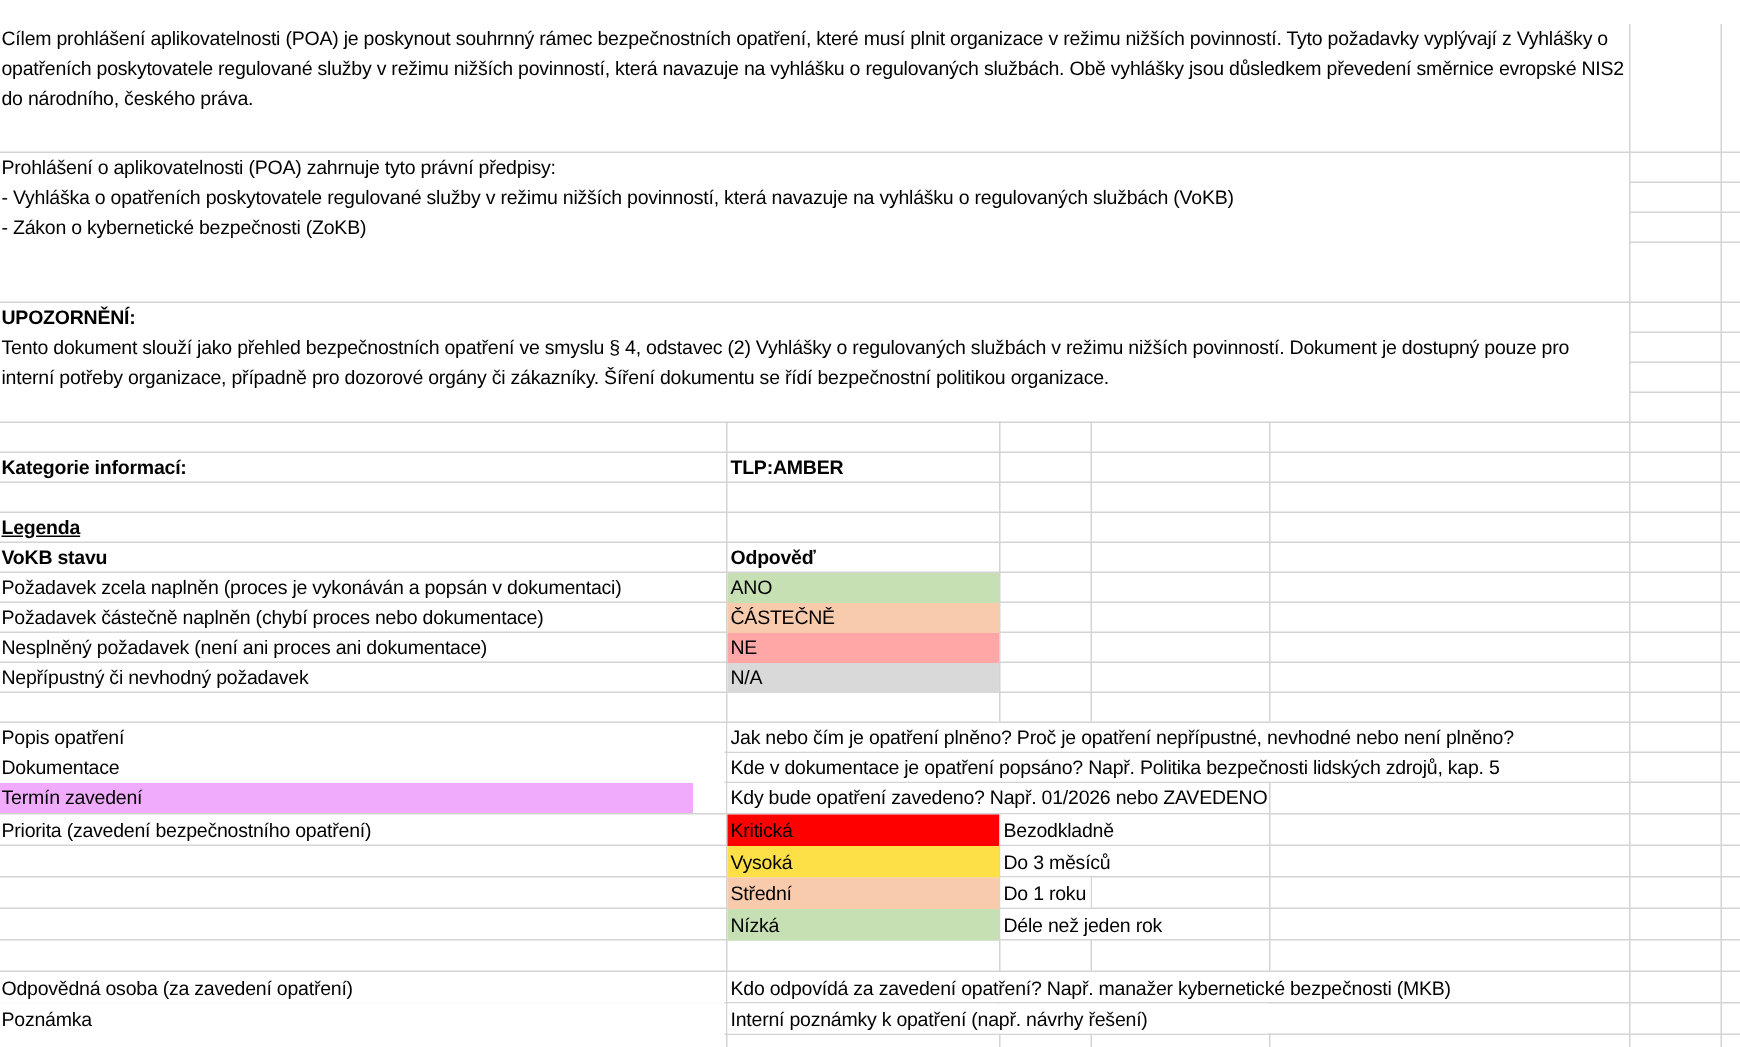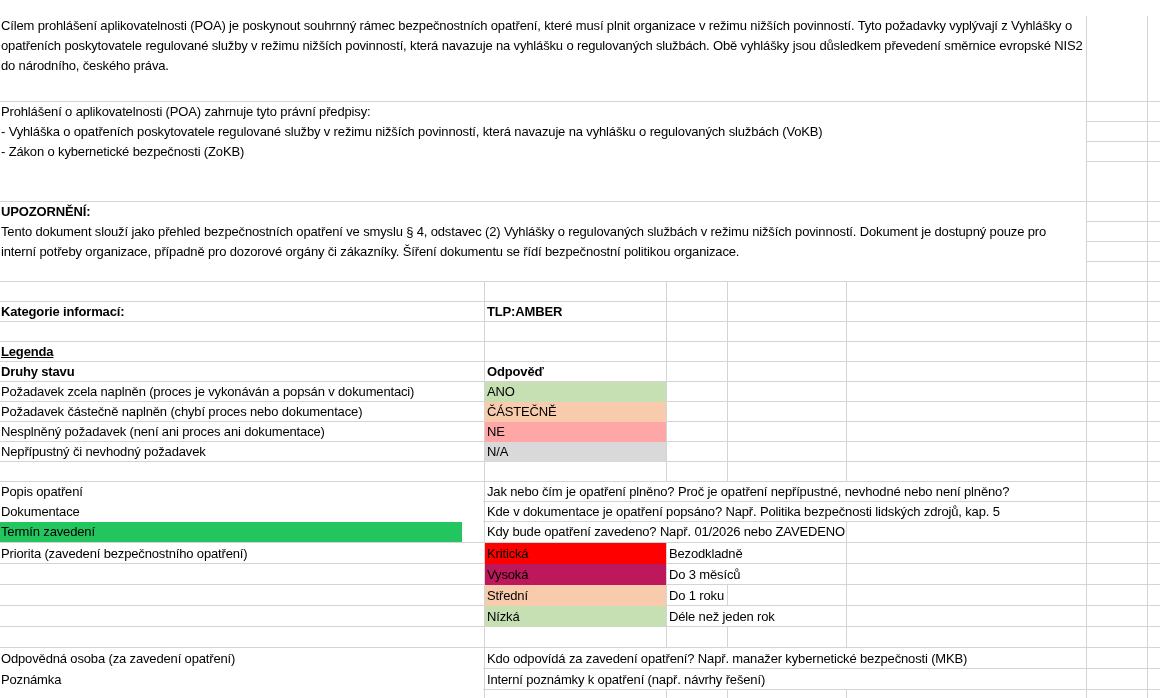--- a/index.html
+++ b/index.html
@@ -70,50 +70,50 @@
   <div class="cell" style="left:0;top:106px;width:1084px;height:20px;">- Vyhláška o opatřeních poskytovatele regulované služby v režimu nižších povinností, která navazuje na vyhlášku o regulovaných službách (VoKB)</div>
   <div class="cell bold" style="left:0;top:186px;width:1084px;height:20px;">UPOZORNĚNÍ:</div>
 
   <div class="cell" style="left:0;top:126px;width:1084px;height:20px;">- Zákon o kybernetické bezpečnosti (ZoKB)</div>
   <div class="cell wrap" style="left:0;top:206px;width:1080px;height:44px;">Tento dokument slouží jako přehled bezpečnostních opatření ve smyslu § 4, odstavec (2) Vyhlášky o regulovaných službách v režimu nižších povinností. Dokument je dostupný pouze pro interní potřeby organizace, případně pro dozorové orgány či zákazníky. Šíření dokumentu se řídí bezpečnostní politikou organizace.</div>
 
   <div class="cell bold" style="left:0;top:286px;width:397px;height:20px;">Kategorie informací:</div>
   <div class="cell bold" style="left:486px;top:286px;width:180px;height:20px;color:#000000;">TLP:AMBER</div>
 
   <div class="cell bold underline" style="left:0;top:326px;width:483px;height:20px;">Legenda</div>
-  <div class="cell bold" style="left:0;top:346px;width:483px;height:20px;">Druhy stavu</div>
+  <div class="cell bold" style="left:0;top:346px;width:483px;height:20px;">VoKB stavu</div>
   <div class="cell bold" style="left:486px;top:346px;width:180px;height:20px;">Odpověď</div>
 
   <div class="cell" style="left:0;top:366px;width:483px;height:20px;">Požadavek zcela naplněn (proces je vykonáván a popsán v dokumentaci)</div>
   <div class="cell" style="left:485px;top:366px;width:181px;height:20px;background:#c6e0b4;padding-left:2px;">ANO</div>
 
   <div class="cell" style="left:0;top:386px;width:483px;height:20px;">Požadavek částečně naplněn (chybí proces nebo dokumentace)</div>
   <div class="cell" style="left:485px;top:386px;width:181px;height:20px;background:#f8cbad;padding-left:2px;">ČÁSTEČNĚ</div>
 
   <div class="cell" style="left:0;top:406px;width:483px;height:20px;">Nesplněný požadavek (není ani proces ani dokumentace)</div>
   <div class="cell" style="left:485px;top:406px;width:181px;height:20px;background:#ffa7a7;padding-left:2px;">NE</div>
 
   <div class="cell" style="left:0;top:426px;width:483px;height:20px;">Nepřípustný či nevhodný požadavek</div>
   <div class="cell" style="left:485px;top:426px;width:181px;height:20px;background:#d9d9d9;padding-left:2px;">N/A</div>
 
   <div class="cell" style="left:0;top:466px;width:483px;height:20px;background:#fff;">Popis opatření</div>
   <div class="cell" style="left:485px;top:466px;width:600px;height:19px;background:#fff;padding-left:2px;">Jak nebo čím je opatření plněno? Proč je opatření nepřípustné, nevhodné nebo není plněno?</div>
 
   <div class="cell" style="left:0;top:486px;width:483px;height:20px;background:#fff;">Dokumentace</div>
   <div class="cell" style="left:485px;top:486px;width:600px;height:19px;background:#fff;padding-left:2px;">Kde v dokumentace je opatření popsáno? Např. Politika bezpečnosti lidských zdrojů, kap. 5</div>
 
-  <div class="cell" style="left:0;top:506px;width:462px;height:20px;background:#22c55e;">Termín zavedení</div>
+  <div class="cell" style="left:0;top:506px;width:462px;height:20px;background:#f0abfc;">Termín zavedení</div>
   <div class="cell" style="left:485px;top:506px;width:360px;height:20px;background:#fff;padding-left:2px;">Kdy bude opatření zavedeno? Např. 01/2026 nebo ZAVEDENO</div>
 
   <div class="cell" style="left:0;top:527px;width:483px;height:21px;line-height:21px;">Priorita (zavedení bezpečnostního opatření)</div>
 
   <div class="cell" style="left:485px;top:527px;width:181px;height:21px;line-height:21px;background:#ff0000;padding-left:2px;">Kritická</div>
   <div class="cell" style="left:667px;top:527px;width:178px;height:20px;line-height:21px;background:#fff;padding-left:2px;">Bezodkladně</div>
 
-  <div class="cell" style="left:485px;top:548px;width:181px;height:21px;line-height:21px;background:#be185d;padding-left:2px;">Vysoká</div>
+  <div class="cell" style="left:485px;top:548px;width:181px;height:21px;line-height:21px;background:#fde047;padding-left:2px;">Vysoká</div>
   <div class="cell" style="left:667px;top:548px;width:178px;height:20px;line-height:21px;background:#fff;padding-left:2px;">Do 3 měsíců</div>
 
   <div class="cell" style="left:485px;top:569px;width:181px;height:21px;line-height:21px;background:#f8cbad;padding-left:2px;">Střední</div>
   <div class="cell" style="left:667px;top:569px;width:60px;height:20px;line-height:21px;background:#fff;padding-left:2px;">Do 1 roku</div>
 
   <div class="cell" style="left:485px;top:590px;width:181px;height:21px;line-height:21px;background:#c6e0b4;padding-left:2px;">Nízká</div>
   <div class="cell" style="left:667px;top:590px;width:178px;height:20px;line-height:21px;background:#fff;padding-left:2px;">Déle než jeden rok</div>
 
   <div class="cell" style="left:0;top:632px;width:483px;height:21px;line-height:21px;background:#fff;">Odpovědná osoba (za zavedení opatření)</div>
   <div class="cell" style="left:485px;top:632px;width:600px;height:20px;line-height:21px;background:#fff;padding-left:2px;">Kdo odpovídá za zavedení opatření? Např. manažer kybernetické bezpečnosti (MKB)</div>

